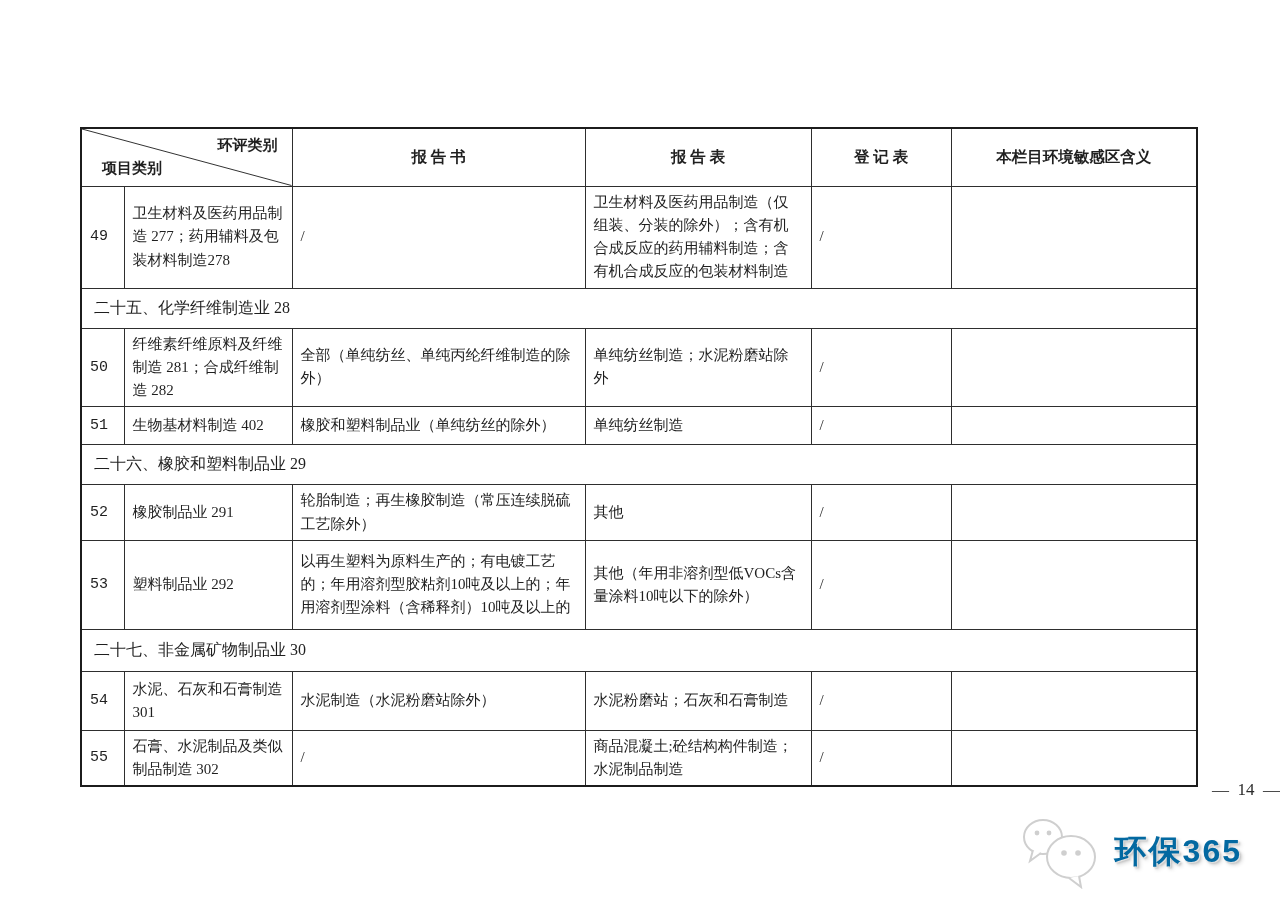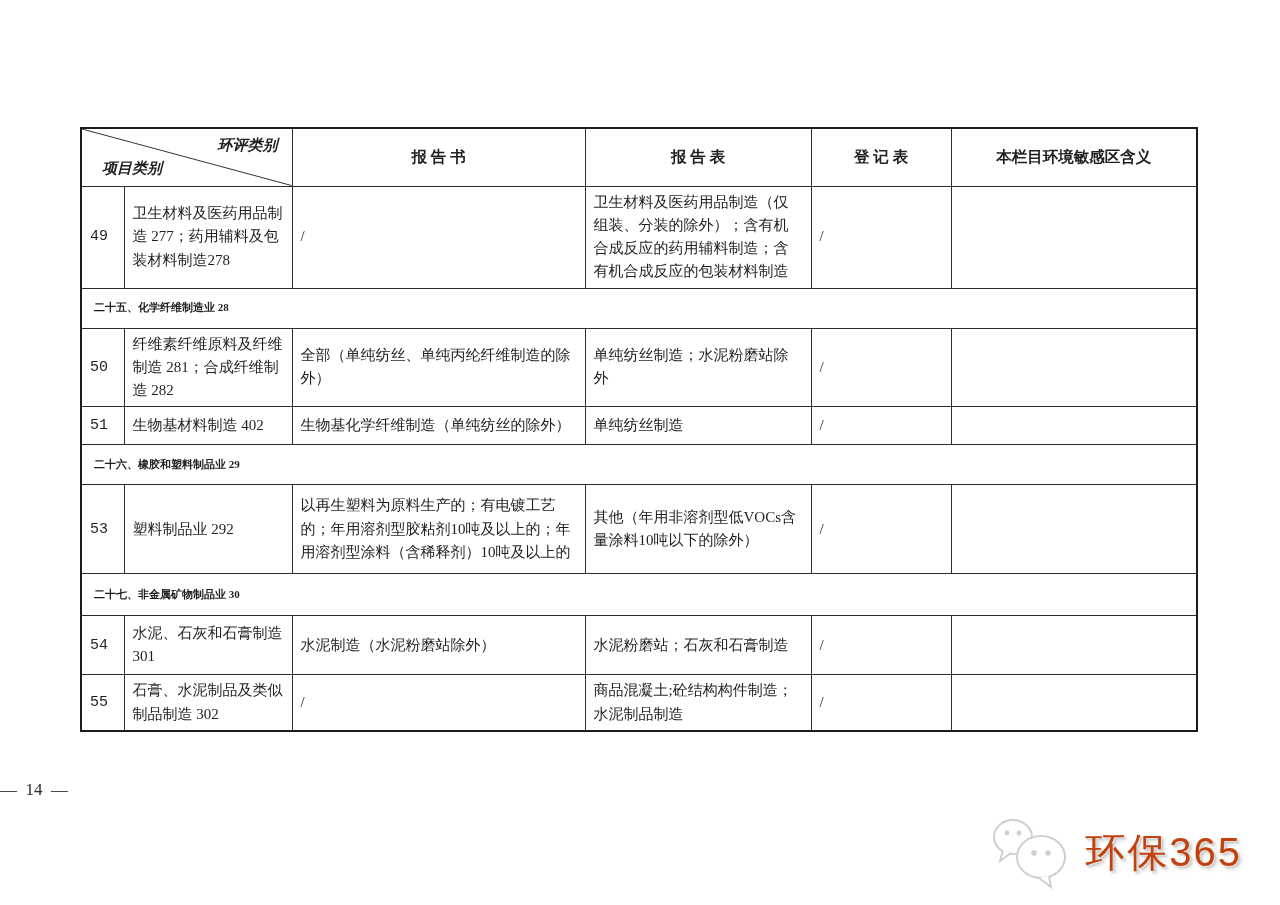--- a/index.html
+++ b/index.html
@@ -30,68 +30,67 @@
     font-weight:normal;
     word-break:break-all;
   }
 
   
   tr.head th { font-weight:bold; text-align:center; font-size:15.5px; }
   th.diag {
     position:relative;
     padding:0;
     height:58px;
-    font-style:italic;
   }
   th.diag svg { position:absolute; left:0; top:0; width:100%; height:100%; }
   th.diag .diag-top   { position:absolute; top:5px;  right:14px; font-weight:bold; font-size:15px; }
   th.diag .diag-bottom{ position:absolute; bottom:5px; left:20px; font-weight:bold; font-size:15px; }
 
   td.num { text-align:center;font-family:Liberation Mono, monospace; }
 
   tr.sec td {
-    font-weight:bold;
-    font-size:11px;
+    font-weight:normal;
+    font-size:16px;
     padding-left:12px;
   }
 
   
   tr.rh-49 { height:97px; }
   tr.rh-s25{ height:40px; }
   tr.rh-50 { height:73px; }
   tr.rh-51 { height:38px;padding-left:44px; }
   tr.rh-s26{ height:40px; }
   tr.rh-52 { height:51px; }
   tr.rh-53 { height:89px; }
   tr.rh-s27{ height:42px; }
   tr.rh-54 { height:59px; }
   tr.rh-55 { height:51px;margin-top:24px; }
 
   .page-number {
     position:absolute;
     left:0; right:0;
     top:780px;
-    text-align:left;
+    text-align:right;
     font-size:17px;
     color:#2a2a2a;
     white-space:pre;
   }
 
   .watermark {
     position:absolute;
     right:38px; bottom:16px;
     display:flex;
     align-items:center;
     gap:10px;
   }
   .watermark .wm-text {
     font-family:"Liberation Sans","DejaVu Sans",sans-serif;
-    font-size:40px;
-    font-weight:normal;
-    color:#c2410c;
+    font-size:32px;
+    font-weight:bold;
+    color:#0369a1;
     text-shadow:1px 1px 0 #e2e2e2, 2px 2px 2px #c3c3c3, 3px 3px 4px #d6d6d6;
     letter-spacing:2px;
   }
 </style>
 </head>
 <body>
 
 <div class="page">
 
   <table class="catalog">
@@ -137,30 +136,38 @@
       <td>纤维素纤维原料及纤维制造 281；合成纤维制造 282</td>
       <td>全部（单纯纺丝、单纯丙纶纤维制造的除外）</td>
       <td>单纯纺丝制造；水泥粉磨站除外</td>
       <td>/</td>
       <td></td>
     </tr>
 
     <tr class="rh-51">
       <td class="num">51</td>
       <td>生物基材料制造 402</td>
-      <td>生物基化学纤维制造（单纯纺丝的除外）</td>
+      <td>橡胶和塑料制品业（单纯纺丝的除外）</td>
       <td>单纯纺丝制造</td>
       <td>/</td>
       <td></td>
     </tr>
 
     <tr class="sec rh-s26">
       <td colspan="6">二十六、橡胶和塑料制品业 29</td>
     </tr>
 
+    <tr class="rh-52">
+      <td class="num">52</td>
+      <td>橡胶制品业 291</td>
+      <td>轮胎制造；再生橡胶制造（常压连续脱硫工艺除外）</td>
+      <td>其他</td>
+      <td>/</td>
+      <td></td>
+    </tr>
 
     <tr class="rh-53">
       <td class="num">53</td>
       <td>塑料制品业 292</td>
       <td>以再生塑料为原料生产的；有电镀工艺的；年用溶剂型胶粘剂10吨及以上的；年用溶剂型涂料（含稀释剂）10吨及以上的</td>
       <td>其他（年用非溶剂型低VOCs含量涂料10吨以下的除外）</td>
       <td>/</td>
       <td></td>
     </tr>
 

